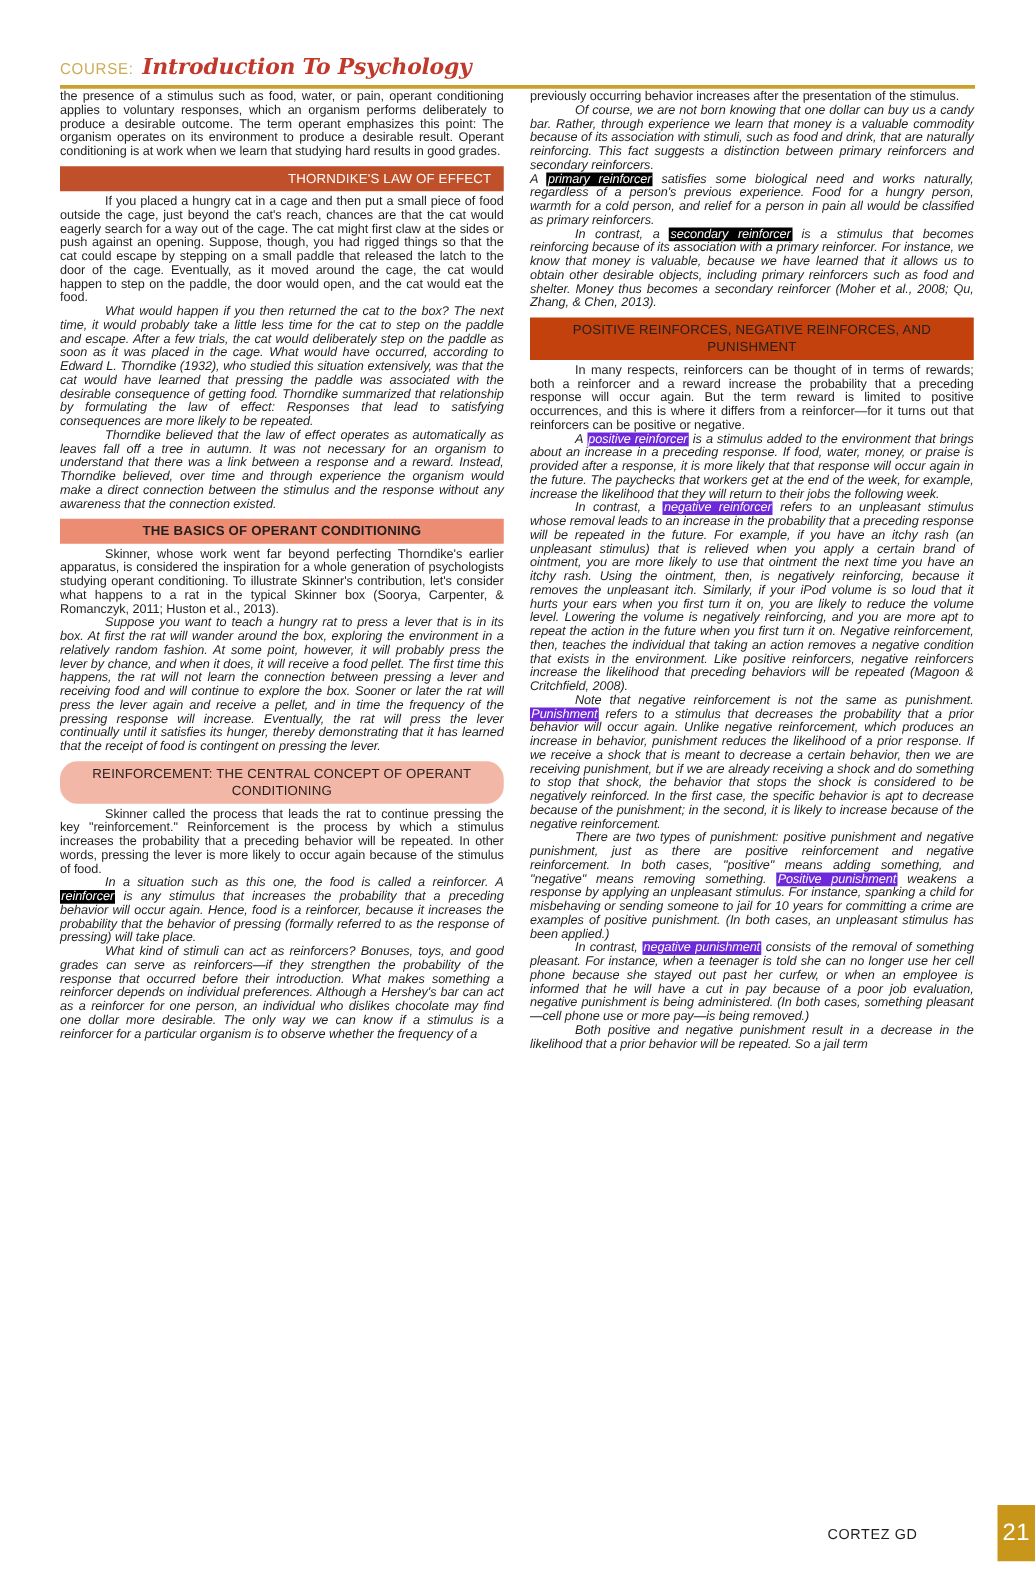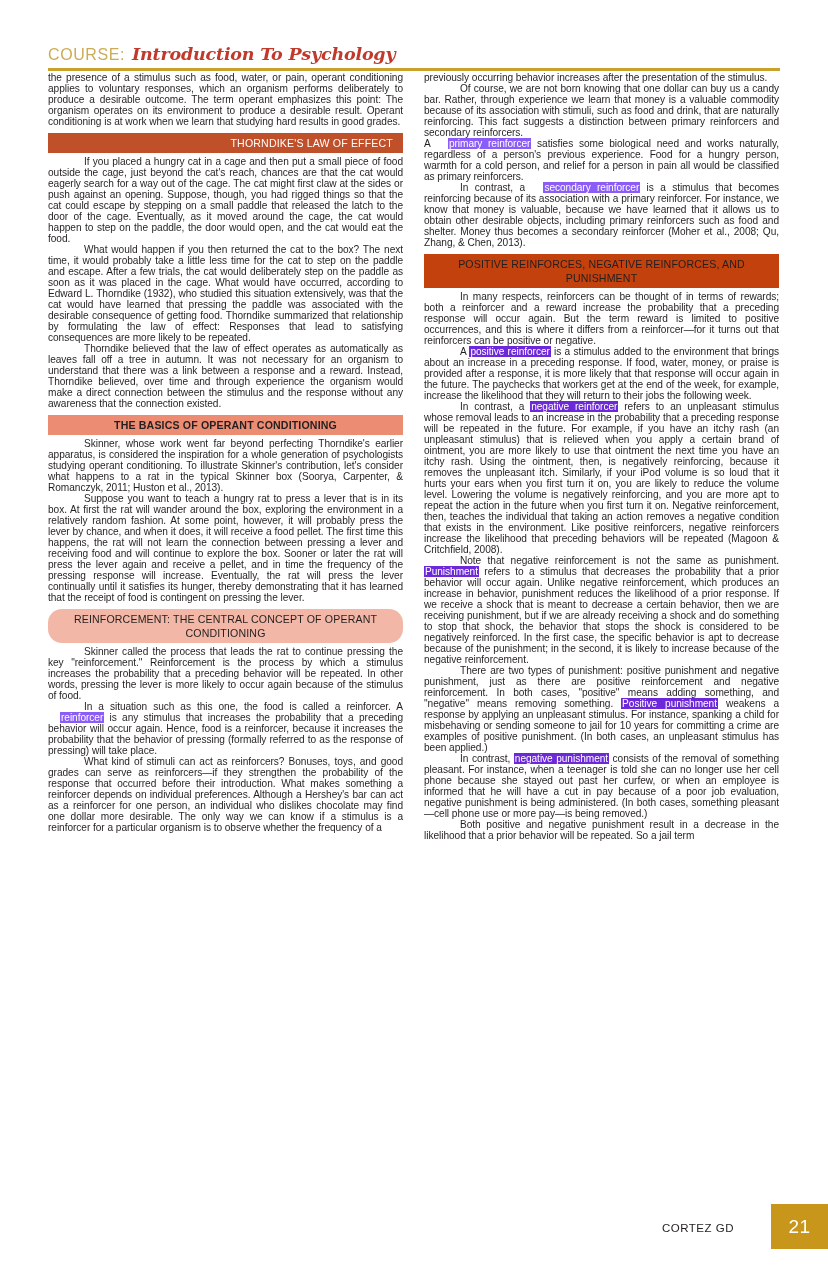--- a/index.html
+++ b/index.html
@@ -34,21 +34,21 @@
     height: 26px;
   }
   .header-line {
     display: flex;
     align-items: baseline;
     gap: 7px;
     height: 22px;
   }
   .course-label {
     font-family: "Liberation Sans", sans-serif;
-    font-size: 16px;
+    font-size: 12px;
     letter-spacing: 0.6px;
     color: #cdab55;
     font-weight: 400;
     transform: scaleY(1.05);
   }
   .course-title {
     font-family: "DejaVu Serif", serif;
     font-size: 17.5px;
     font-style: italic;
     font-weight: bold;
@@ -85,20 +85,21 @@
     text-justify: inter-word;
     letter-spacing: -0.05px;
     color: #231f20;
     hyphens: none;
   }
   p.body.indent {
     text-indent: 36px;
   }
   p.body + p.body {
     margin-top: 0px;
+    font-style: italic;
   }
 
   
   .bar {
     box-sizing: border-box;
     font-size: 10.6px;
     letter-spacing: 0.15px;
     line-height: 14px;
     padding: 3px 9px 3px 9px;
     margin: 6px 0 3px 0;
@@ -124,25 +125,24 @@
   .bar-positive {
     background: #c2410c;
     color: #231f20;
     text-align: center;
     padding-left: 6px;
     padding-right: 6px;
   }
 
   
   .hl-green {
-    background: #8b5cf6;
+    background: #000000;
     color: #ffffff;
     padding: 0 1px;
     box-decoration-break: clone;
-    margin-left: 12px;
     -webkit-box-decoration-break: clone;
   }
   .hl-teal {
     background: #6d28d9;
     color: #ffffff;
     padding: 0 1px;
     box-decoration-break: clone;
     -webkit-box-decoration-break: clone;
   }
 
@@ -159,21 +159,21 @@
     right: 94px;
     top: 18px;
     font-size: 11.5px;
     letter-spacing: 0.5px;
     color: #231f20;
   }
   .page-num-box {
     position: absolute;
     right: 0;
     top: 0;
-    width: 57px;
+    width: 30px;
     height: 45px;
     background: #c8961a;
     color: #ffffff;
     display: flex;
     align-items: center;
     justify-content: center;
     font-size: 19px;
     letter-spacing: 0.5px;
   }
 </style>

